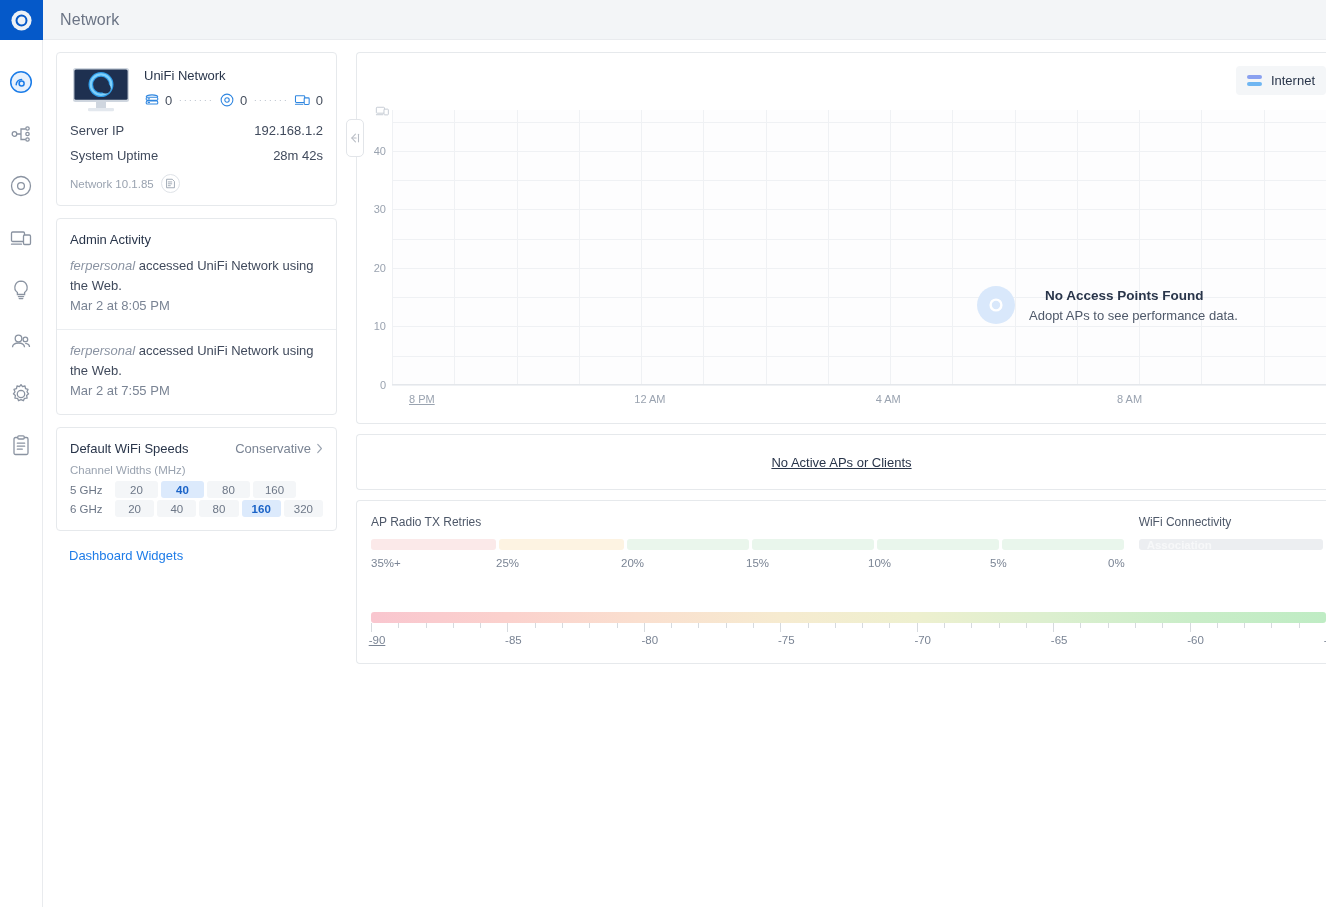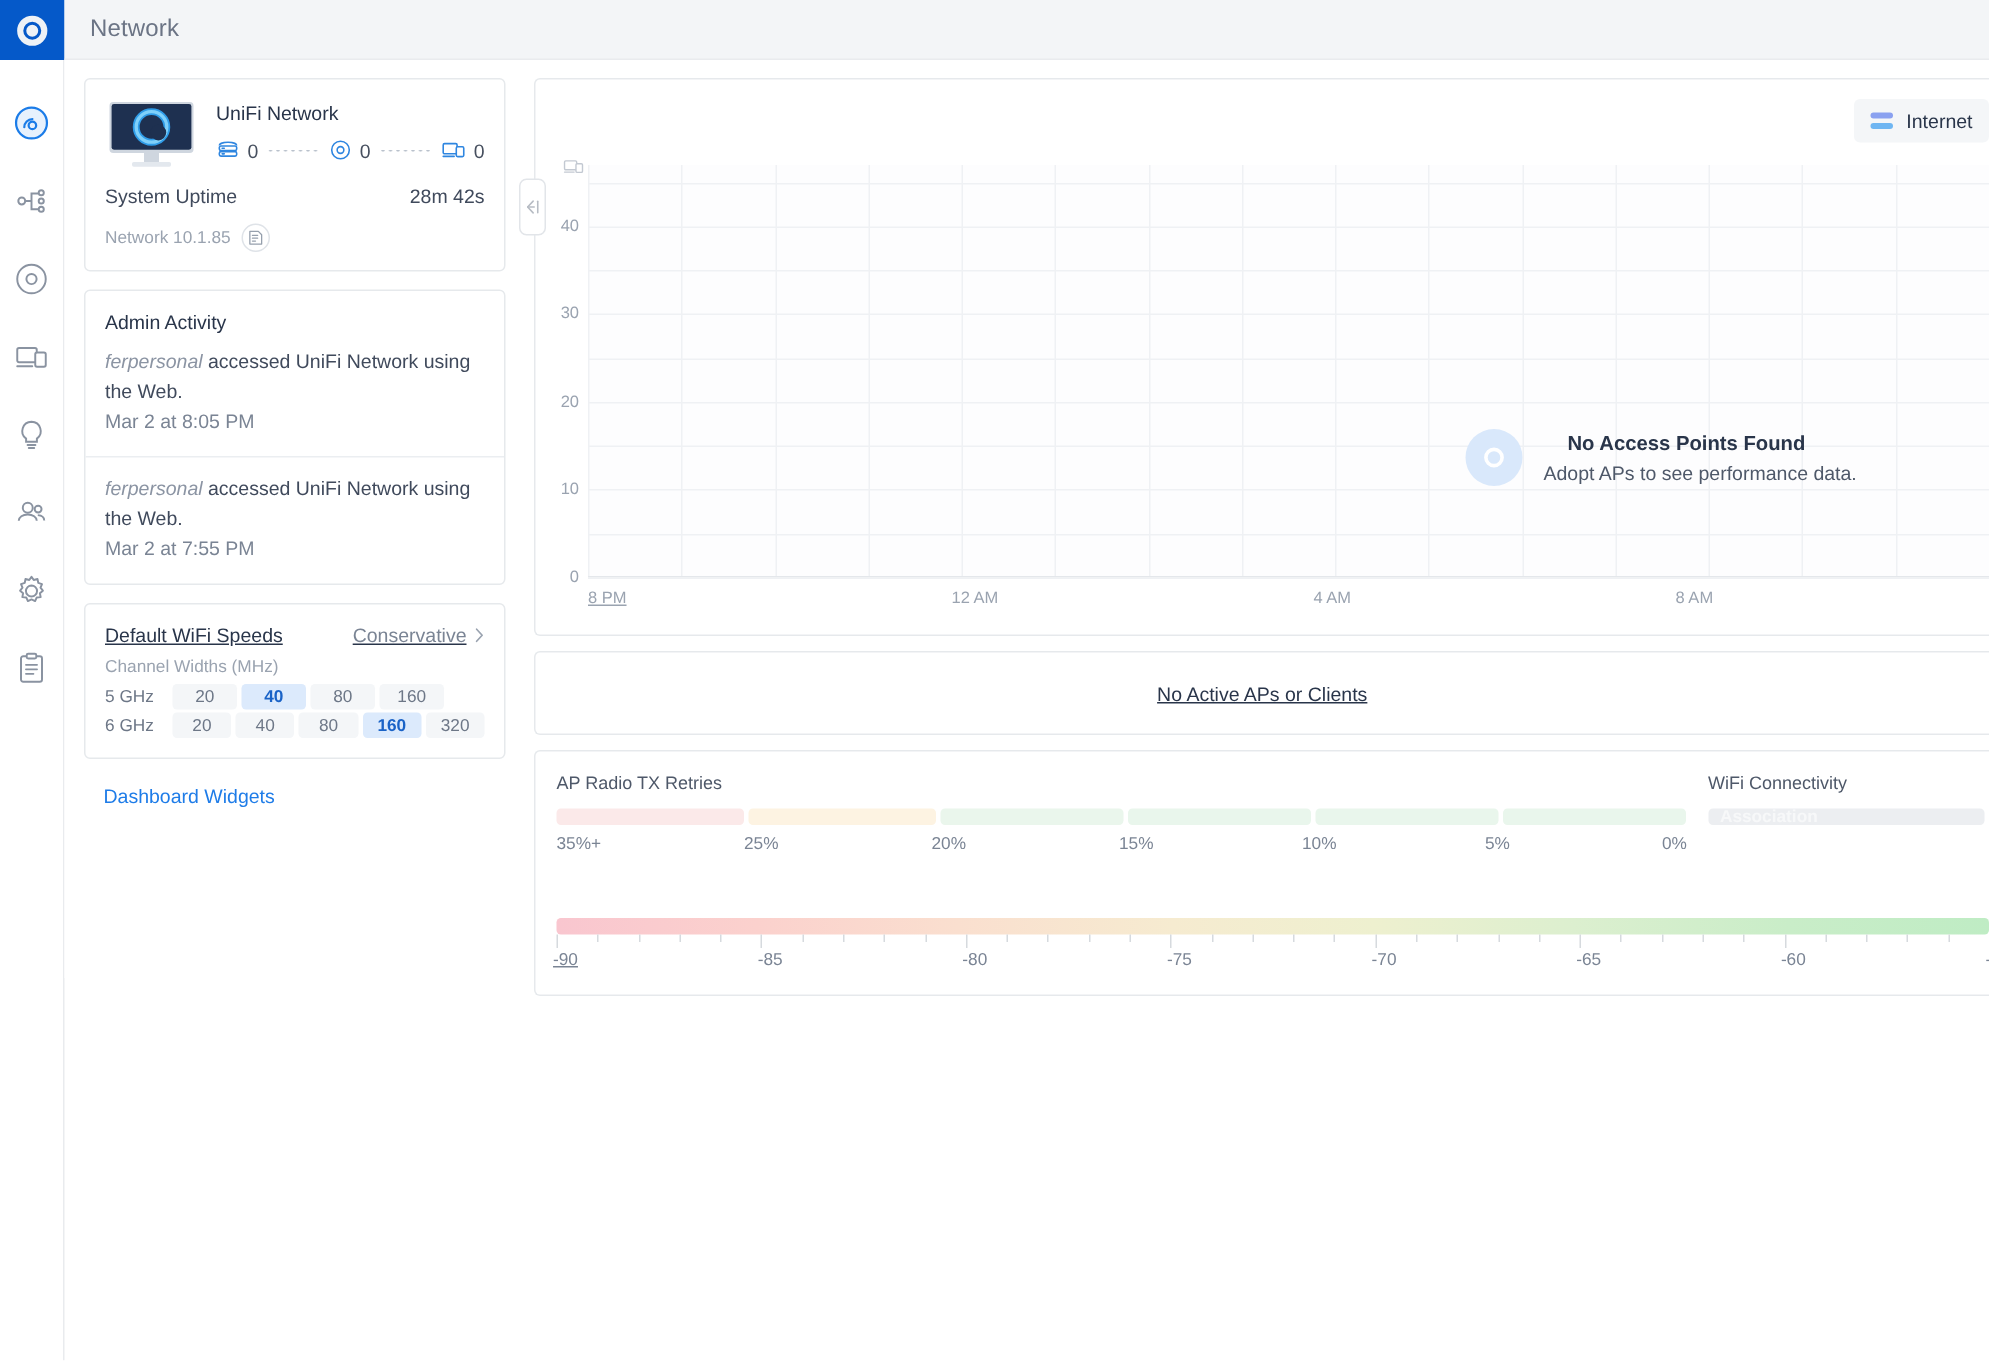--- a/index.html
+++ b/index.html
@@ -97,21 +97,20 @@
   .act { padding: 0 13px 2px 13px; }
   .act + .act { border-top: 1px solid #ebeef1; padding-top: 11px; }
   .act-line { font-size: 13px; line-height: 20px; color: #404a5c; }
   .act-user { color: #8b94a3; font-style: italic; }
   .act-time { font-size: 13px; line-height: 20px; color: #7a8494; padding-bottom: 11px; }
 
   
   .ws-head {
     display:flex; align-items:flex-end; justify-content:space-between;
     padding: 13px 13px 2px 13px;
-    text-decoration: underline;
   }
   .ws-head .t { font-size: 13px; color: #29354a; }
   .ws-head .sel { font-size: 13px; color: #7a8494; display:flex; align-items:center; gap:5px; cursor:pointer; }
   .ws-sub { font-size: 11.5px; color: #9aa3b0; padding: 6px 13px 4px 13px; }
   .ws-row { display: flex; align-items: center; padding: 1px 13px; gap: 3px; }
   .ws-band { font-size: 11.5px; color: #6d7787; width: 42px; flex: 0 0 42px; }
   .ws-chip {
     width: 43px; height: 17px; border-radius: 3px;
     background: #f4f6f8; color: #6d7787;
     font-size: 11.5px; display:flex; align-items:center; justify-content:center;
@@ -339,20 +338,24 @@
                     <rect x="1.6" y="4.2" width="10.4" height="7.6" rx="1" fill="none" stroke="#2f86e0" stroke-width="1.2"></rect>
                     <rect x="11.4" y="6.6" width="5.6" height="7.4" rx="1" fill="#fff" stroke="#2f86e0" stroke-width="1.2"></rect>
                     <path d="M1.6 13.8h8.2" stroke="#2f86e0" stroke-width="1.2" stroke-linecap="round"></path>
                   </svg>
                   <span class="stat-val">0</span>
                 </div>
               </div>
             </div>
           </div>
           <div class="kv">
+            <span class="k">Server IP</span>
+            <span class="v">192.168.1.2</span>
+          </div>
+          <div class="kv">
             <span class="k">System Uptime</span>
             <span class="v">28m 42s</span>
           </div>
           <div class="verrow">
             <span class="vtxt">Network 10.1.85</span>
             <span class="ver-badge">
               <svg width="11" height="11" viewBox="0 0 14 14">
                 <path d="M2 1.6h7.2l2.8 2.8v8H2z" fill="none" stroke="#96a0ad" stroke-width="1.1" stroke-linejoin="round"></path>
                 <path d="M4.2 5h4.4M4.2 7.4h4.4M4.2 9.8h2.6" stroke="#96a0ad" stroke-width="1.1" stroke-linecap="round"></path>
               </svg>
@@ -456,21 +459,21 @@
                 <div class="gline-v" style="left: 435.867px;"></div>
                 <div class="gline-v" style="left: 498.133px;"></div>
                 <div class="gline-v" style="left: 560.4px;"></div>
                 <div class="gline-v" style="left: 622.667px;"></div>
                 <div class="gline-v" style="left: 684.933px;"></div>
                 <div class="gline-v" style="left: 747.2px;"></div>
                 <div class="gline-v" style="left: 809.467px;"></div>
                 <div class="gline-v" style="left: 871.733px;"></div>
               </div>
             <div class="xaxis">
-                <div class="xtick" style="left: 0; text-decoration: underline;">8 PM</div>
+                <div class="xtick" style="left: 17px; text-decoration: underline;">8 PM</div>
                 <div class="xtick" style="left: 242.344px;">12 AM</div>
                 <div class="xtick" style="left: 483.687px;">4 AM</div>
                 <div class="xtick" style="left: 725.031px;">8 AM</div>
               </div>
 
             <div class="empty-overlay">
               <div class="empty-circle">
                 <svg width="20" height="20" viewBox="0 0 20 20">
                   <circle cx="10" cy="10" r="5.4" fill="none" stroke="#fff" stroke-width="2.4"></circle>
                 </svg>

